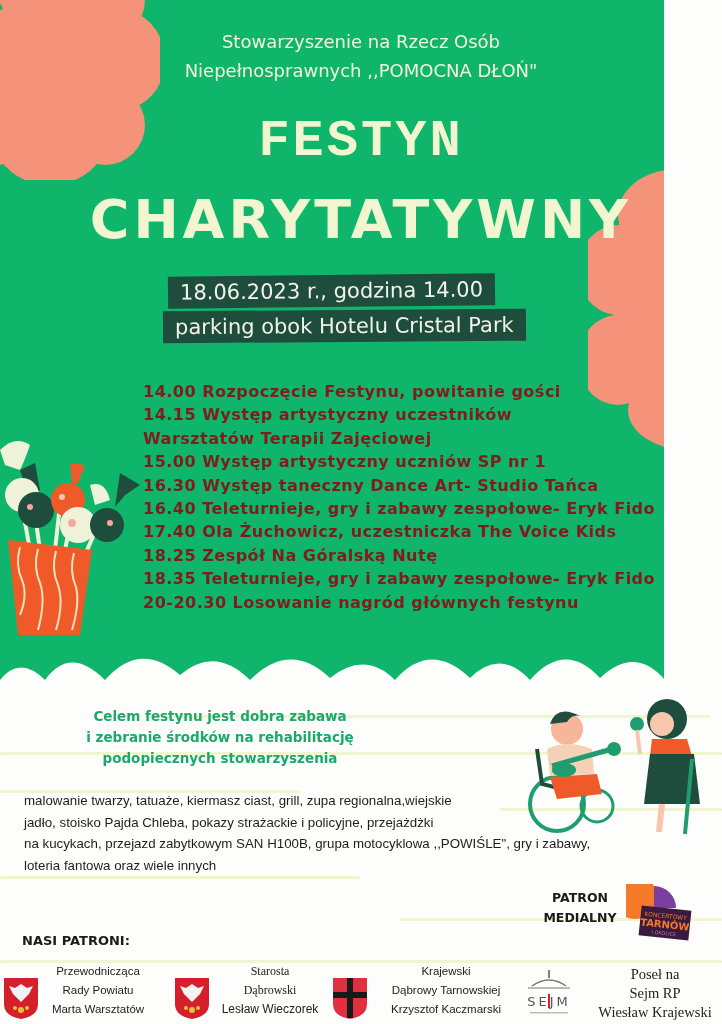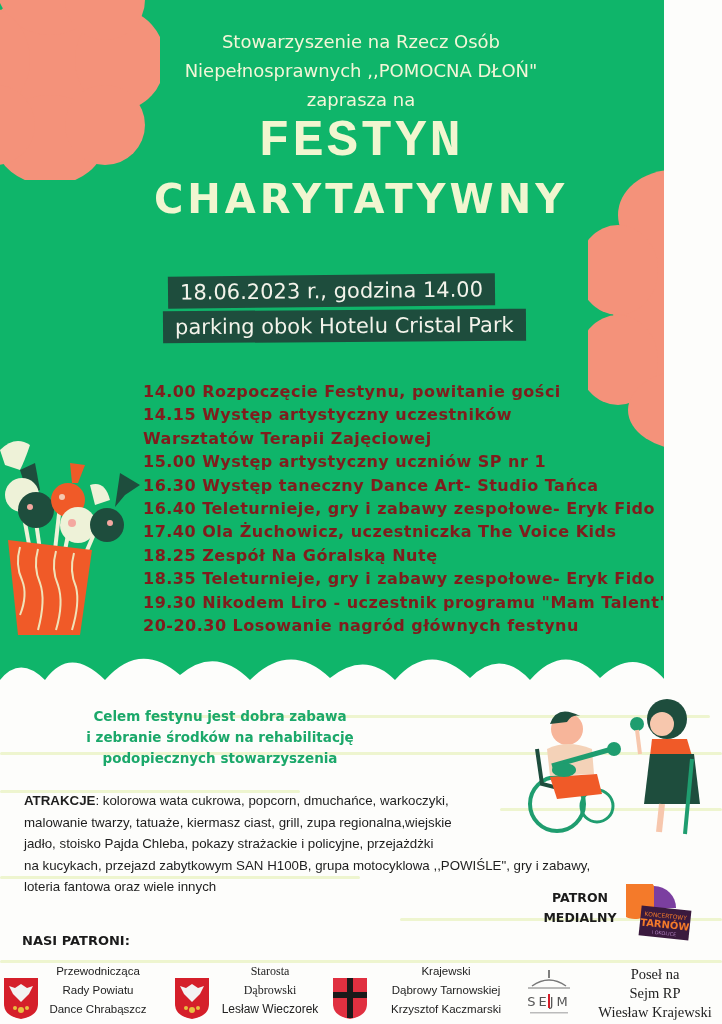--- a/index.html
+++ b/index.html
@@ -10,21 +10,21 @@
   .flower-tl { position: absolute; left: -60px; top: -60px; width: 220px; height: 240px; }
   .flower-r { position: absolute; left: 588px; top: 170px; width: 180px; height: 280px; }
 
   .org { position: absolute; left: 0; width: 722px; text-align: center; color: #f3f6d8; font-family: "DejaVu Sans", sans-serif; font-size: 18px; line-height: 28px; }
   .org.l1 { top: 28px; }
   .org.l2 { top: 57px; }
   .org.l3 { top: 86px; }
 
   .title { position: absolute; left: 0; width: 722px; text-align: center; color: #f1f6d0; font-family: "DejaVu Sans", sans-serif; font-weight: bold; letter-spacing: 3px; }
   .title.t1 { top: 112px; font-size: 52px; font-family: Liberation Mono, monospace; }
-  .title.t2 { top: 176px; font-size: 40px; letter-spacing: 4px; }
+  .title.t2 { top: 188px; font-size: 54px; letter-spacing: 4px; }
 
   .band { position: absolute; background: #1e4d3d; color: #f3f3ea; font-size: 21px; font-family: "DejaVu Sans", sans-serif; padding: 4px 12px; white-space: nowrap; }
   .band.b1 { left: 168px; top: 275px; transform: rotate(-0.6deg); }
   .band.b2 { left: 163px; top: 310px; transform: rotate(-0.4deg); }
 
   .schedule { position: absolute; left: 143px; top: 380px; width: 580px; }
   .sched-line { color: #7f1d1d; font-family: "DejaVu Sans", sans-serif; font-weight: bold; font-size: 16px; letter-spacing: 0.5px; line-height: 23.4px; white-space: nowrap; }
 
   .candy { position: absolute; left: 0; top: 435px; width: 150px; height: 200px; }
 
@@ -73,21 +73,20 @@
       <ellipse cx="85" cy="45" rx="55" ry="45"></ellipse>
       <ellipse cx="30" cy="100" rx="40" ry="45"></ellipse>
       <ellipse cx="30" cy="190" rx="40" ry="45"></ellipse>
       <ellipse cx="100" cy="240" rx="60" ry="40"></ellipse>
       <ellipse cx="150" cy="70" rx="40" ry="50"></ellipse>
     </g>
   </svg>
 
   <div class="org l1">Stowarzyszenie na Rzecz Osób</div>
   <div class="org l2">Niepełnosprawnych ,,POMOCNA DŁOŃ"</div>
-  <div class="org l3">zaprasza na</div>
 
   <div class="title t1">FESTYN</div>
   <div class="title t2">CHARYTATYWNY</div>
 
   <div class="band b1">18.06.2023 r., godzina 14.00</div>
   <div class="band b2">parking obok Hotelu Cristal Park</div>
 
   <svg class="candy" viewBox="0 0 150 200">
     <g stroke="#eef2d8" stroke-width="4">
       <line x1="20" y1="60" x2="30" y2="115"></line>
@@ -122,21 +121,20 @@
   <div class="schedule">
     <div class="sched-line">14.00 Rozpoczęcie Festynu, powitanie gości</div>
     <div class="sched-line">14.15 Występ artystyczny uczestników</div>
     <div class="sched-line">Warsztatów Terapii Zajęciowej</div>
     <div class="sched-line">15.00 Występ artystyczny uczniów SP nr 1</div>
     <div class="sched-line">16.30 Występ taneczny Dance Art- Studio Tańca</div>
     <div class="sched-line">16.40 Teleturnieje, gry i zabawy zespołowe- Eryk Fido</div>
     <div class="sched-line">17.40 Ola Żuchowicz, uczestniczka The Voice Kids</div>
     <div class="sched-line">18.25 Zespół Na Góralską Nutę</div>
     <div class="sched-line">18.35 Teleturnieje, gry i zabawy zespołowe- Eryk Fido</div>
-    <div class="sched-line">19.30 Nikodem Liro - uczestnik programu "Mam Talent"</div>
     <div class="sched-line">20-20.30 Losowanie nagród głównych festynu</div>
   </div>
 </div>
 
 <svg class="waves" viewBox="0 0 722 70" preserveAspectRatio="none">
   <path fill="#fdfdfb" d="M0 70 L0 40 Q20 15 45 40 Q70 5 105 40 Q140 0 180 35 Q215 5 250 40 Q290 0 330 38 Q365 10 395 40 Q430 0 470 38 Q500 8 530 40 Q565 0 600 38 Q635 5 665 40 Q695 10 722 30 L722 70 Z"></path>
 </svg>
 
 <div class="stripe" style="left:150px;top:715px;width:560px;"></div>
 <div class="stripe" style="left:0;top:752px;width:722px;"></div>
@@ -167,21 +165,20 @@
   <circle cx="140" cy="30" r="12" fill="#f7c7ad"></circle>
   <path d="M130 45 L165 45 L170 62 L128 62 Z" fill="#f05a28"></path>
   <path d="M128 60 L172 60 L178 110 L122 110 Z" fill="#1e4d3d"></path>
   <circle cx="115" cy="30" r="7" fill="#1f9d6f"></circle>
   <line x1="115" y1="36" x2="118" y2="60" stroke="#f7c7ad" stroke-width="4"></line>
   <line x1="170" y1="65" x2="163" y2="140" stroke="#1f9d6f" stroke-width="4"></line>
   <line x1="140" y1="110" x2="137" y2="138" stroke="#f7c7ad" stroke-width="6"></line>
 </svg>
 
 <div class="attr">
-  <div><b>ATRAKCJE</b><span>: kolorowa wata cukrowa, popcorn, dmuchańce, warkoczyki,</span></div>
   <div>malowanie twarzy, tatuaże, kiermasz ciast, grill, zupa regionalna,wiejskie</div>
   <div>jadło, stoisko Pajda Chleba, pokazy strażackie i policyjne, przejażdżki</div>
   <div>na kucykach, przejazd zabytkowym SAN H100B, grupa motocyklowa ,,POWIŚLE", gry i zabawy,</div>
   <div>loteria fantowa oraz wiele innych</div>
 </div>
 
 <div class="patron-media">
   <div>PATRON</div>
   <div>MEDIALNY</div>
 </div>
@@ -199,21 +196,21 @@
 <svg class="crest" style="left:3px;" viewBox="0 0 36 44">
   <path d="M1 2 L35 2 L35 28 Q35 40 18 43 Q1 40 1 28 Z" fill="#d51f2a"></path>
   <path d="M18 8 L12 12 L6 10 L10 18 L14 22 L18 26 L22 22 L26 18 L30 10 L24 12 Z" fill="#f3f3f3"></path>
   <circle cx="18" cy="34" r="3" fill="#e8c040"></circle>
   <circle cx="12" cy="32" r="2" fill="#e8c040"></circle>
   <circle cx="24" cy="32" r="2" fill="#e8c040"></circle>
 </svg>
 <div class="ptext" style="left:46px;top:962px;width:104px;text-align:center;">
   <div>Przewodnicząca</div>
   <div>Rady Powiatu</div>
-  <div>Dance Chrabąszcz</div>
+  <div>Marta Warsztatów</div>
 </div>
 
 <svg class="crest" style="left:174px;" viewBox="0 0 36 44">
   <path d="M1 2 L35 2 L35 28 Q35 40 18 43 Q1 40 1 28 Z" fill="#d51f2a"></path>
   <path d="M18 8 L12 12 L6 10 L10 18 L14 22 L18 26 L22 22 L26 18 L30 10 L24 12 Z" fill="#f3f3f3"></path>
   <circle cx="18" cy="34" r="3" fill="#e8c040"></circle>
   <circle cx="12" cy="32" r="2" fill="#e8c040"></circle>
   <circle cx="24" cy="32" r="2" fill="#e8c040"></circle>
 </svg>
 <div class="ptext serif" style="left:215px;top:962px;width:110px;">

